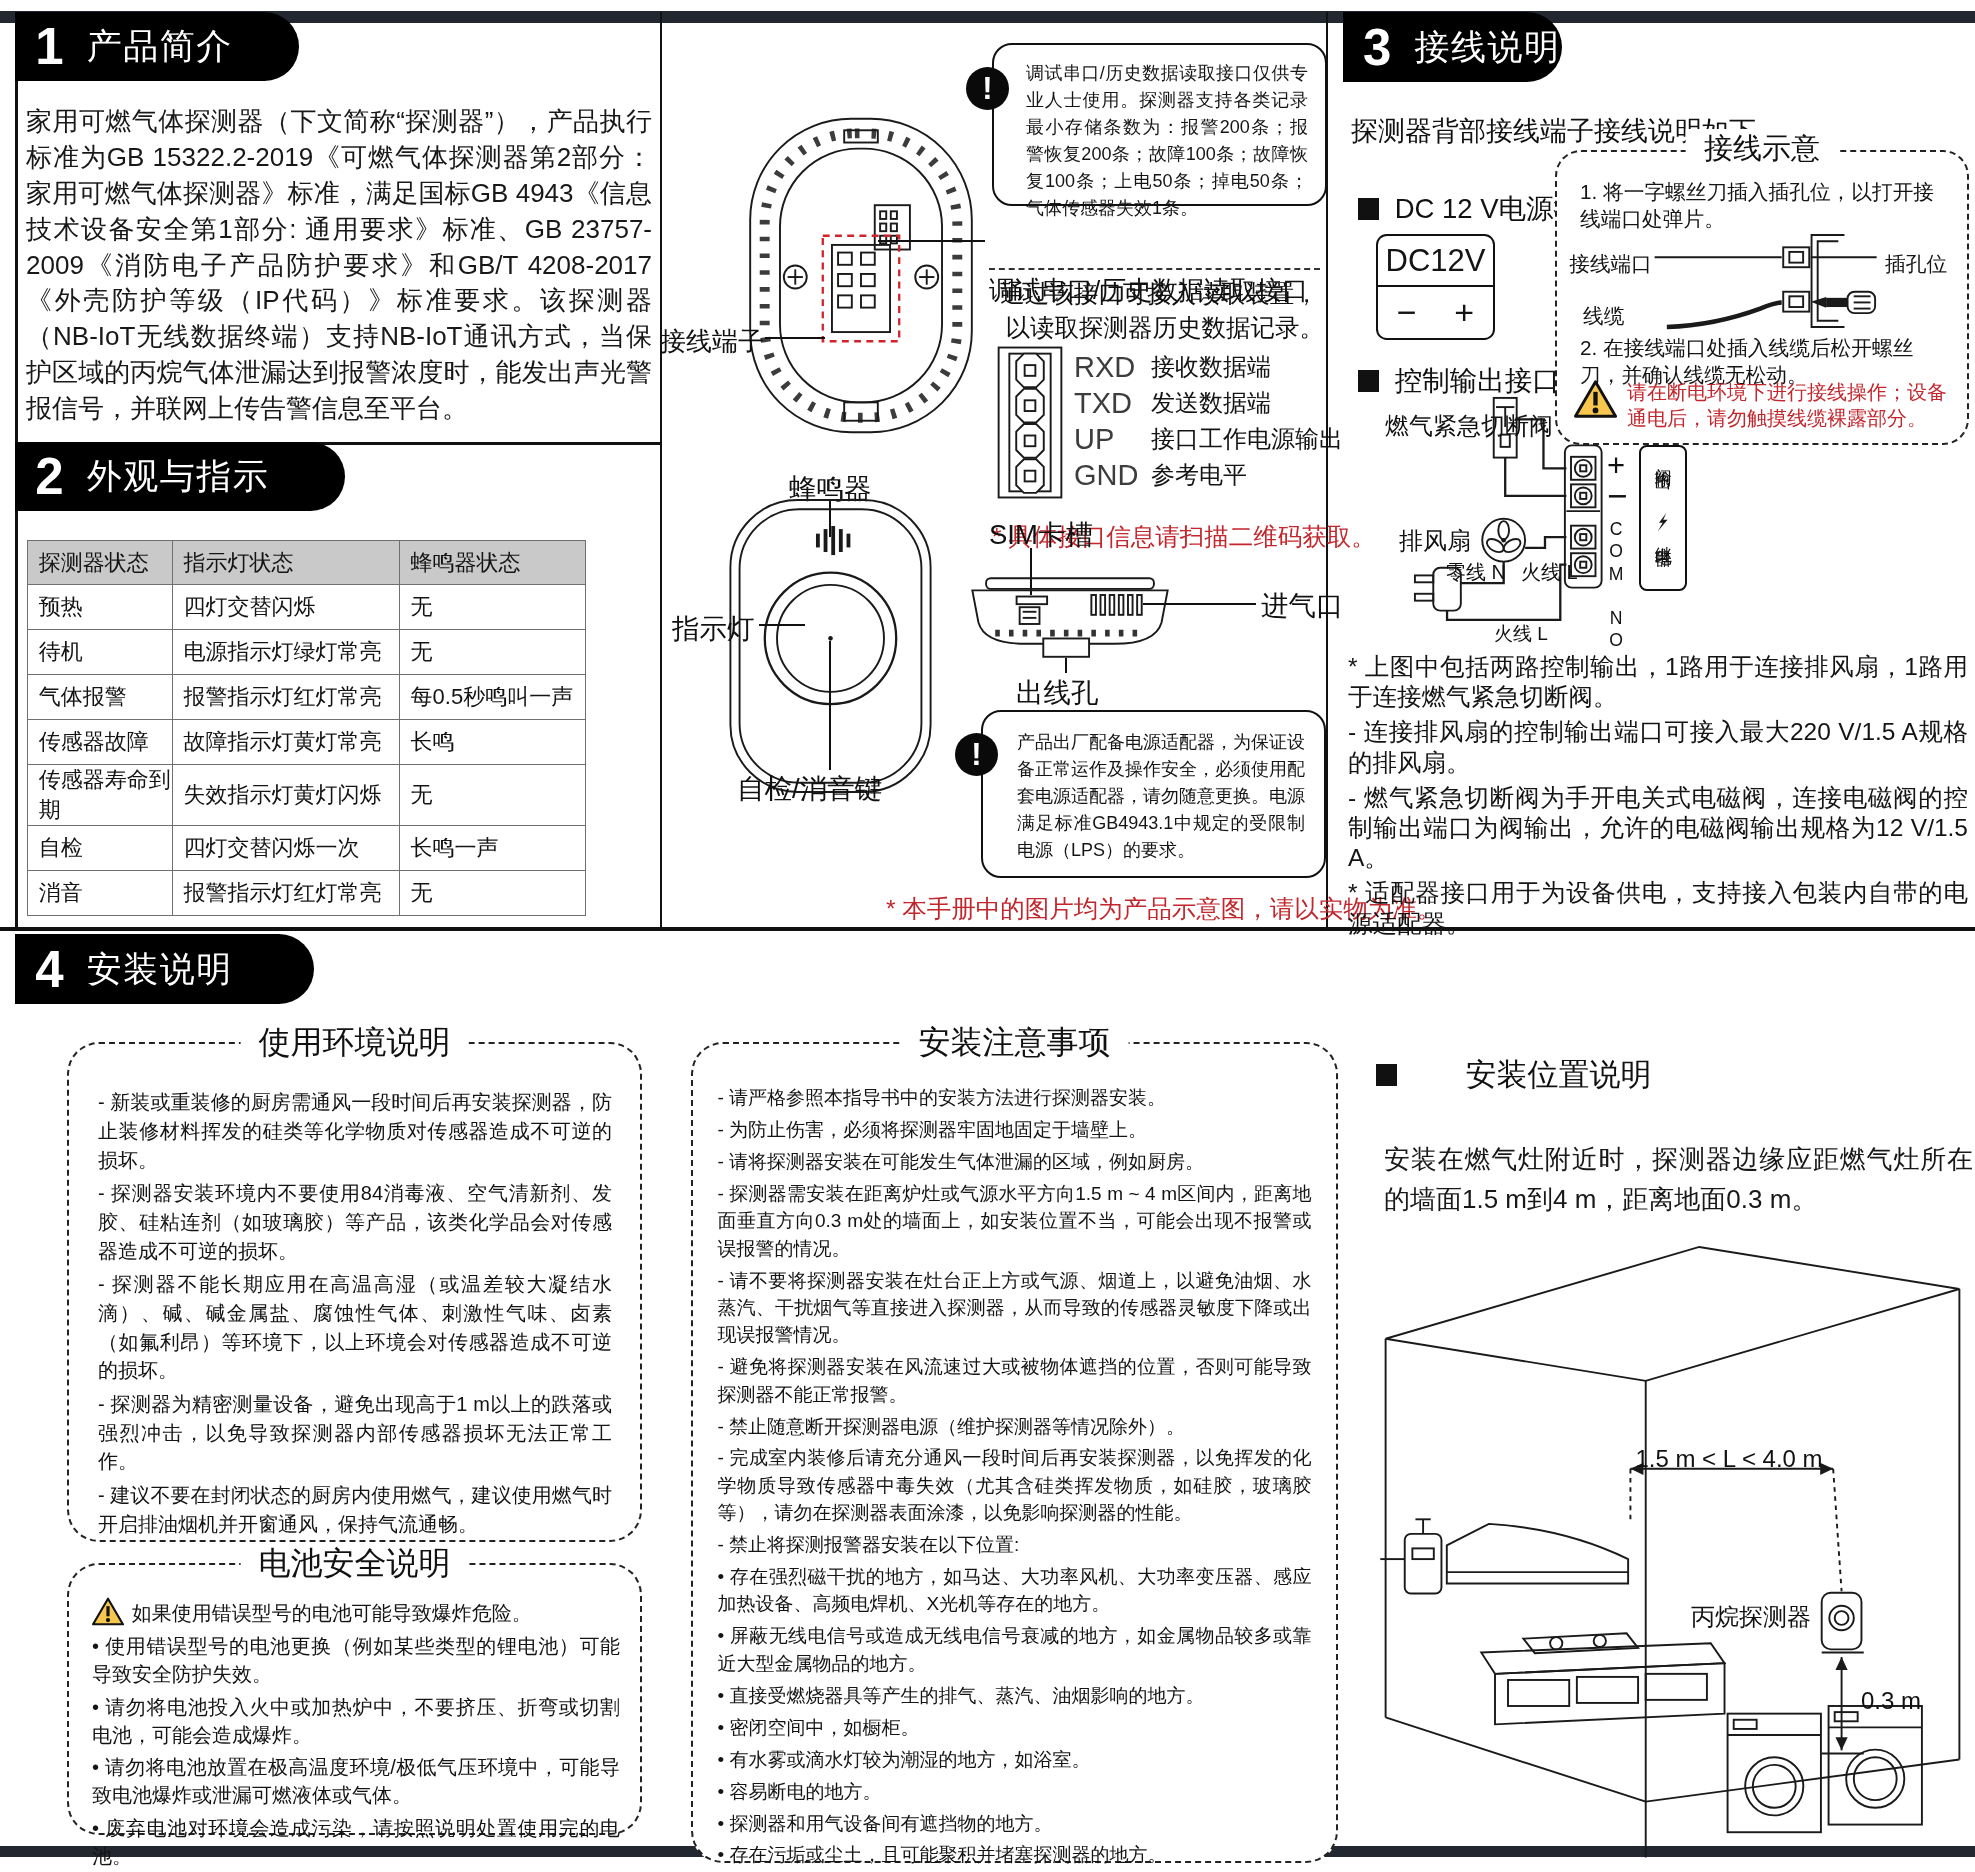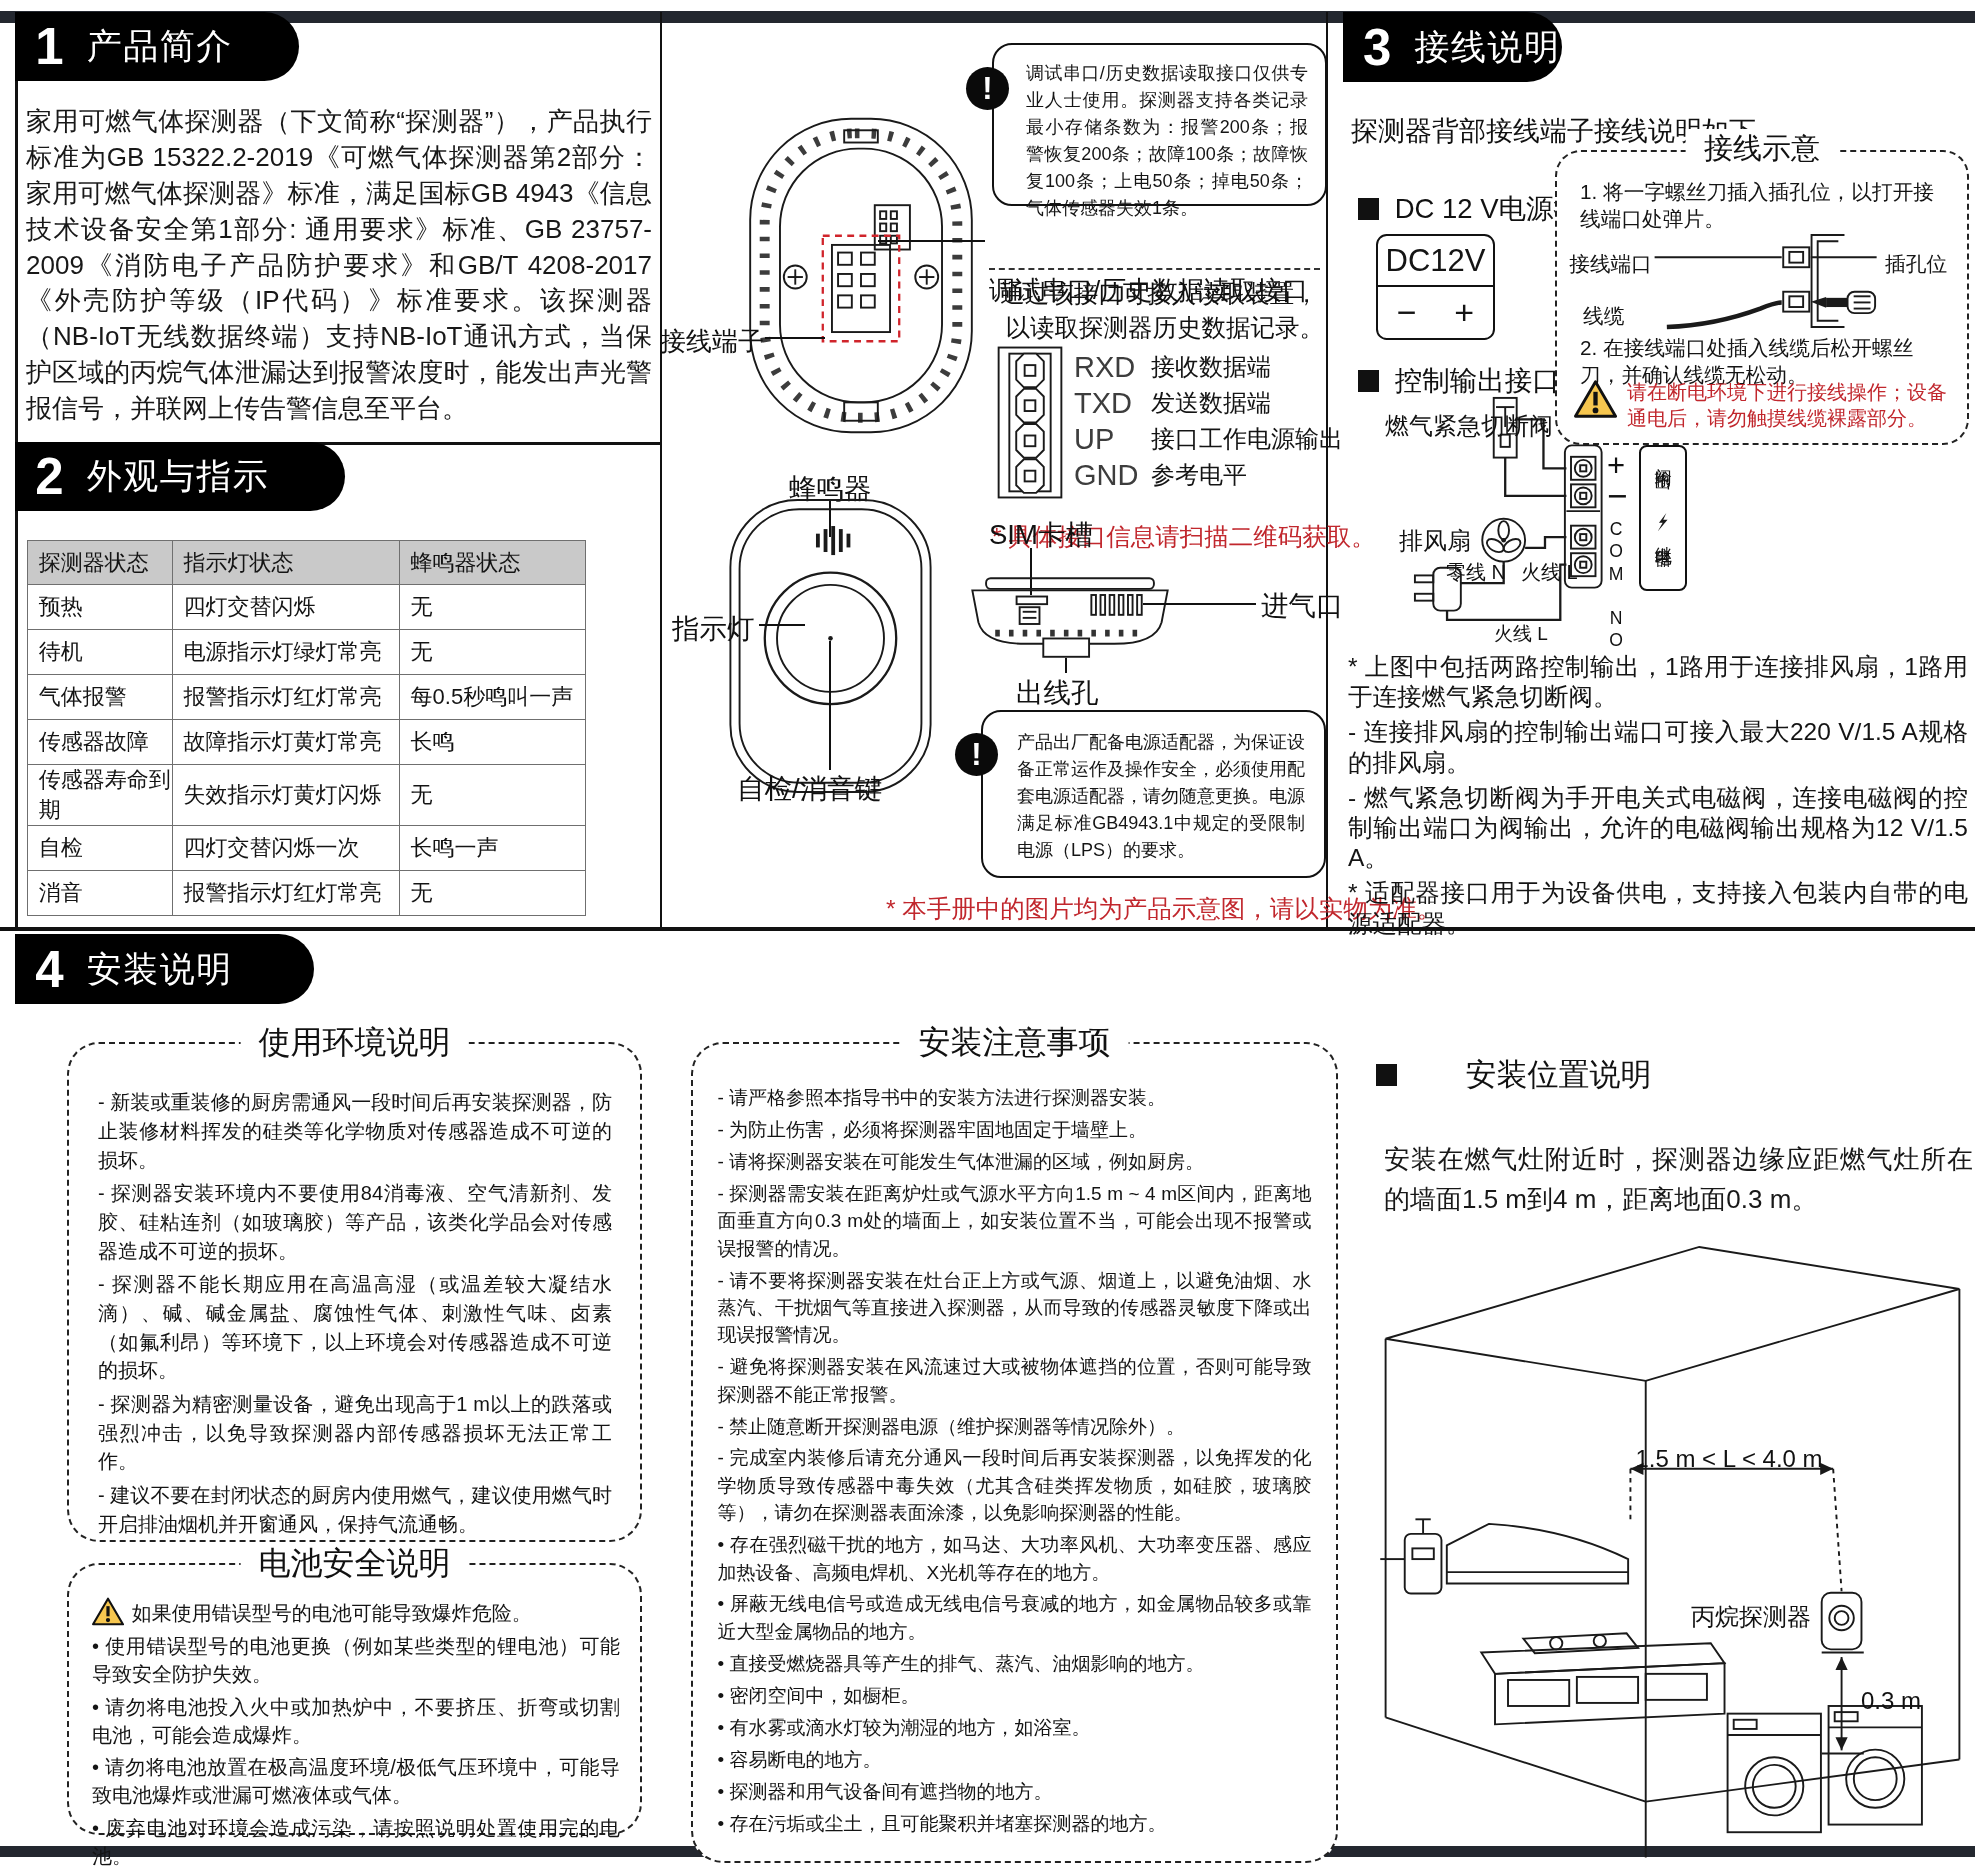--- a/index.html
+++ b/index.html
@@ -414,20 +414,21 @@
     <div class="box-title">安装注意事项</div>
     <div class="abs stack" style="left:24.5px;top:40px;width:594px;font-size:19px;line-height:1.44;text-align:justify;">
       <p>- 请严格参照本指导书中的安装方法进行探测器安装。</p>
       <p>- 为防止伤害，必须将探测器牢固地固定于墙壁上。</p>
       <p>- 请将探测器安装在可能发生气体泄漏的区域，例如厨房。</p>
       <p>- 探测器需安装在距离炉灶或气源水平方向1.5 m ~ 4 m区间内，距离地面垂直方向0.3 m处的墙面上，如安装位置不当，可能会出现不报警或误报警的情况。</p>
       <p>- 请不要将探测器安装在灶台正上方或气源、烟道上，以避免油烟、水蒸汽、干扰烟气等直接进入探测器，从而导致的传感器灵敏度下降或出现误报警情况。</p>
       <p>- 避免将探测器安装在风流速过大或被物体遮挡的位置，否则可能导致探测器不能正常报警。</p>
       <p>- 禁止随意断开探测器电源（维护探测器等情况除外）。</p>
       <p>- 完成室内装修后请充分通风一段时间后再安装探测器，以免挥发的化学物质导致传感器中毒失效（尤其含硅类挥发物质，如硅胶，玻璃胶等），请勿在探测器表面涂漆，以免影响探测器的性能。</p>
+      <p>- 禁止将探测报警器安装在以下位置:</p>
       <p>• 存在强烈磁干扰的地方，如马达、大功率风机、大功率变压器、感应加热设备、高频电焊机、X光机等存在的地方。</p>
       <p>• 屏蔽无线电信号或造成无线电信号衰减的地方，如金属物品较多或靠近大型金属物品的地方。</p>
       <p>• 直接受燃烧器具等产生的排气、蒸汽、油烟影响的地方。</p>
       <p>• 密闭空间中，如橱柜。</p>
       <p>• 有水雾或滴水灯较为潮湿的地方，如浴室。</p>
       <p>• 容易断电的地方。</p>
       <p>• 探测器和用气设备间有遮挡物的地方。</p>
       <p>• 存在污垢或尘土，且可能聚积并堵塞探测器的地方。</p>
 
     </div>

